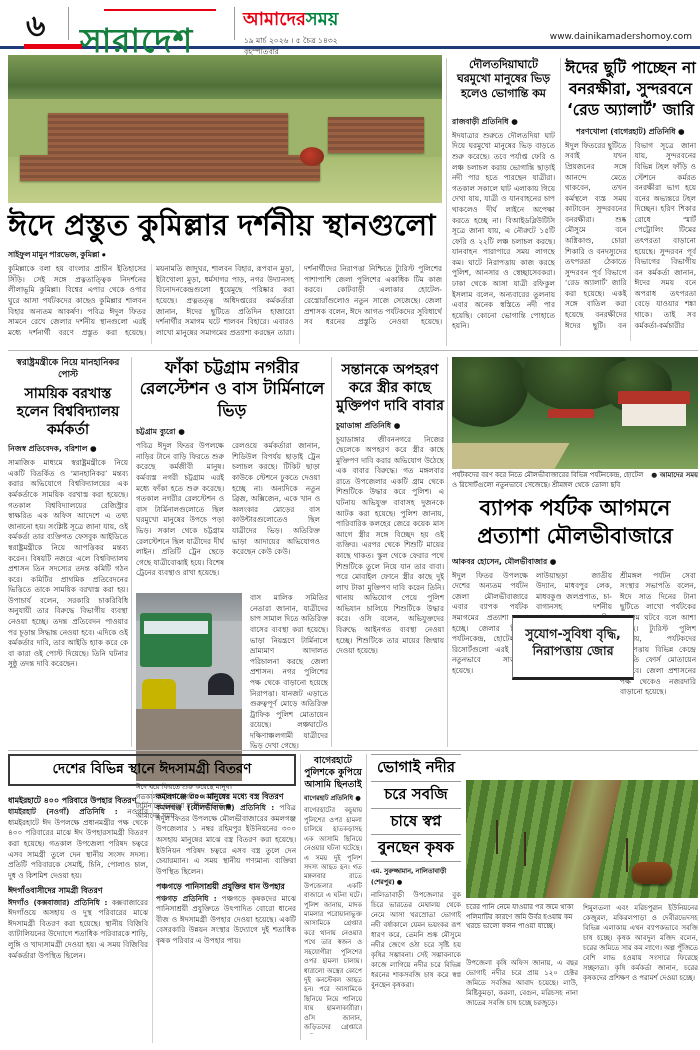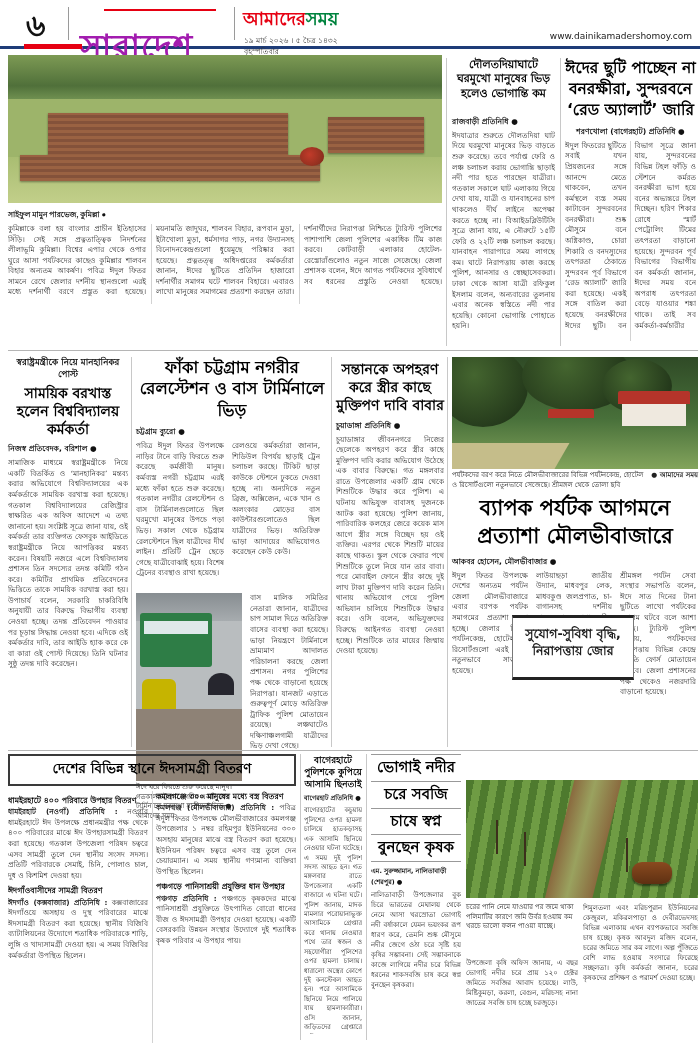--- a/index.html
+++ b/index.html
@@ -4,21 +4,21 @@
 <style>
   html,body{margin:0;padding:0;background:#e8e8e8;}
   #page{position:relative;width:700px;height:1050px;background:#ffffff;margin:0 auto;
         font-family:"DejaVu Sans","Liberation Sans",sans-serif;color:#1b1b1b;overflow:hidden;}
   
   #masthead{position:absolute;left:0;top:0;width:700px;height:46px;border-bottom:3px solid #1e3c78;}
   .pagenum{position:absolute;left:26px;top:2px;font-size:30px;font-weight:700;color:#111;}
   .pagenum-bar{position:absolute;left:24px;top:44px;width:58px;height:5px;background:#e60012;z-index:3;}
   .mh-div{position:absolute;top:7px;width:1px;height:33px;background:#9a9a9a;}
   .section-redline{position:absolute;left:104px;top:9px;width:112px;height:2px;background:#e60012;}
-  .section-title{position:absolute;left:80px;top:21px;font-size:33px;font-weight:700;letter-spacing:1px;color:#a21caf;}
+  .section-title{position:absolute;left:80px;top:15px;font-size:33px;font-weight:700;letter-spacing:1px;color:#15803d;}
   .logo{position:absolute;left:243px;top:5px;font-size:18px;font-weight:700;}
   .logo .r{color:#e60012;} .logo .g{color:#00833e;}
   .mh-day{position:absolute;left:244px;top:25px;font-size:7.5px;color:#333;margin-top:21px;}
   .mh-date{position:absolute;left:244px;top:35px;font-size:7.5px;color:#333;}
   .website{position:absolute;right:8px;top:31px;font-size:9px;color:#222;}
   
   .vr{position:absolute;width:1px;background:#c8c8c8;}
   .hrule{position:absolute;height:1px;background:#b5b5b5;}
   .bt{font-size:7.3px;line-height:1.45;text-align:justify;color:#1c1c1c;overflow:hidden;}
   .byline{font-size:7.6px;font-weight:700;color:#111;}
@@ -128,20 +128,21 @@
 
   <div id="art-comilla">
     <div id="comilla-photo" class="ph">
       <div class="ruins-trees"></div>
       <div class="ruins-grass"></div>
       <div class="ruins-w1 brick"></div>
       <div class="ruins-w2 brick"></div>
       <div class="ruins-w3 brick"></div>
       <div class="ruins-shrub"></div>
     </div>
+    <div class="h-main">ঈদে প্রস্তুত কুমিল্লার দর্শনীয় স্থানগুলো</div>
     <div class="byline" style="margin-top:5px;font-family:Liberation Serif, serif;">সাইফুল মামুন পারভেজ, কুমিল্লা ●</div>
     <div class="bt cols3" style="height:80px;margin-top:3px;">কুমিল্লাকে বলা হয় বাংলার প্রাচীন ইতিহাসের সিঁড়ি। সেই সঙ্গে প্রত্নতাত্ত্বিক নিদর্শনের লীলাভূমি কুমিল্লা। বিশ্বের এপার থেকে ওপার ঘুরে আসা পর্যটকদের কাছেও কুমিল্লার শালবন বিহার অন্যতম আকর্ষণ। পবিত্র ঈদুল ফিতর সামনে রেখে জেলার দর্শনীয় স্থানগুলো এরই মধ্যে দর্শনার্থী বরণে প্রস্তুত করা হয়েছে। ময়নামতি জাদুঘর, শালবন বিহার, রূপবান মুড়া, ইটাখোলা মুড়া, ধর্মসাগর পাড়, নগর উদ্যানসহ বিনোদনকেন্দ্রগুলো ধুয়েমুছে পরিষ্কার করা হয়েছে। প্রত্নতত্ত্ব অধিদপ্তরের কর্মকর্তারা জানান, ঈদের ছুটিতে প্রতিদিন হাজারো দর্শনার্থীর সমাগম ঘটে শালবন বিহারে। এবারও লাখো মানুষের সমাগমের প্রত্যাশা করছেন তারা। দর্শনার্থীদের নিরাপত্তা নিশ্চিতে ট্যুরিস্ট পুলিশের পাশাপাশি জেলা পুলিশের একাধিক টিম কাজ করবে। কোটবাড়ী এলাকার হোটেল-রেস্তোরাঁগুলোও নতুন সাজে সেজেছে। জেলা প্রশাসক বলেন, ঈদে আগত পর্যটকদের সুবিধার্থে সব ধরনের প্রস্তুতি নেওয়া হয়েছে। বিনোদনকেন্দ্রগুলোতে বাড়তি নিরাপত্তার ব্যবস্থা থাকবে।</div>
   </div>
 
   <div class="vr" style="left:446px;top:58px;height:288px;"></div>
 
   <div id="art-daulatdia">
     <div class="h-mid">দৌলতদিয়াঘাটে ঘরমুখো মানুষের ভিড় হলেও ভোগান্তি কম</div>
     <div class="byline" style="margin-top:14px;">রাজবাড়ী প্রতিনিধি ●</div>
     <div class="bt" style="height:205px;margin-top:3px;">ঈদযাত্রার শুরুতে দৌলতদিয়া ঘাট দিয়ে ঘরমুখো মানুষের ভিড় বাড়তে শুরু করেছে। তবে পর্যাপ্ত ফেরি ও লঞ্চ চলাচল করায় ভোগান্তি ছাড়াই নদী পার হতে পারছেন যাত্রীরা। গতকাল সকালে ঘাট এলাকায় গিয়ে দেখা যায়, যাত্রী ও যানবাহনের চাপ থাকলেও দীর্ঘ লাইনে অপেক্ষা করতে হচ্ছে না। বিআইডব্লিউটিসি সূত্রে জানা যায়, এ নৌরুটে ১৫টি ফেরি ও ২২টি লঞ্চ চলাচল করছে। যানবাহন পারাপারে সময় লাগছে কম। ঘাটে নিরাপত্তায় কাজ করছে পুলিশ, আনসার ও স্বেচ্ছাসেবকরা। ঢাকা থেকে আসা যাত্রী রফিকুল ইসলাম বলেন, অন্যবারের তুলনায় এবার অনেক স্বস্তিতে নদী পার হয়েছি। কোনো ভোগান্তি পোহাতে হয়নি।</div>

